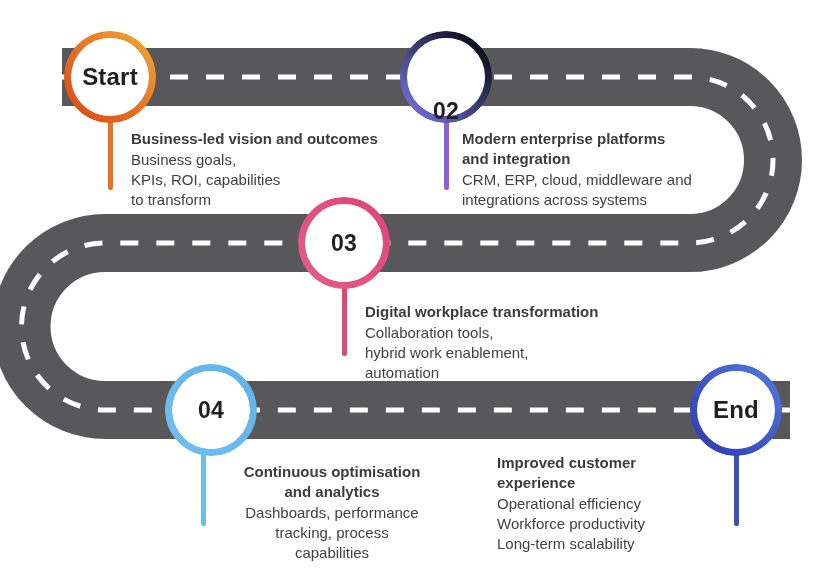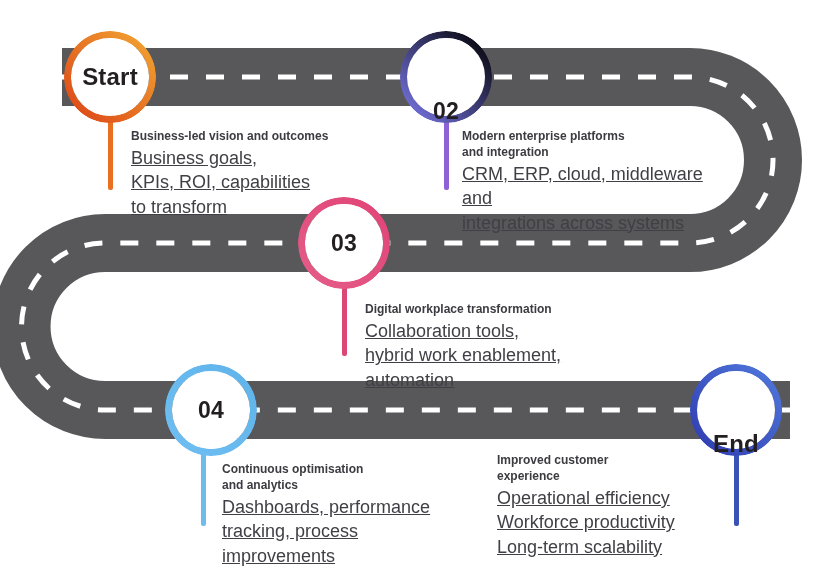--- a/index.html
+++ b/index.html
@@ -57,34 +57,33 @@
     border-radius: 2px;
     z-index: 4;
   }
 
   
   .caption {
     position: absolute;
     z-index: 6;
   }
   .caption .ctitle {
-    font-size: 12px;
+    font-size: 15px;
     font-weight: bold;
     color: #3b3b41;
     line-height: 1.33;
     margin-bottom: 1px;
     white-space: pre-line;
   }
   .caption .cbody {
-    font-size: 18px;
+    font-size: 15px;
     font-weight: normal;
     color: #3f3f45;
     line-height: 1.35;
     white-space: pre-line;
-    text-decoration: underline;
   }
   .caption.align-right { text-align: left; }
 </style>
 </head>
 <body>
 
 <div id="stage">
 
   <svg id="road-svg" viewBox="0 0 840 572">
     <defs>
@@ -157,21 +156,21 @@
   </div>
 
   <div class="marker" style="left:165px; top:364px;">
     <svg class="ring" viewBox="0 0 92 92">
       <circle cx="46" cy="46" r="42.5" fill="none" stroke="url(#g-04)" stroke-width="7"></circle>
     </svg>
     <div class="inner"></div>
     <span class="mlabel">04</span>
   </div>
 
-  <div class="marker big" style="left:690px; top:364px;align-items:flex-end;">
+  <div class="marker big" style="left:690px; top:364px;">
     <svg class="ring" viewBox="0 0 92 92">
       <circle cx="46" cy="46" r="42.5" fill="none" stroke="url(#g-end)" stroke-width="7"></circle>
     </svg>
     <div class="inner"></div>
     <span class="mlabel">End</span>
   </div>
 
   <div class="caption" style="left:131px; top:129px; width:285px;">
     <div class="ctitle">Business-led vision and outcomes</div>
     <div class="cbody">Business goals,
@@ -186,26 +185,26 @@
 automation</div>
   </div>
 
   <div class="caption" style="left:462px; top:129px; width:262px;">
     <div class="ctitle">Modern enterprise platforms
 and integration</div>
     <div class="cbody">CRM, ERP, cloud, middleware and
 integrations across systems</div>
   </div>
 
-  <div class="caption" style="left:222px; top:462px; width:220px;">
+  <div class="caption" style="left:222px; top:462px; width:220px;text-align:center;">
     <div class="ctitle">Continuous optimisation
 and analytics</div>
     <div class="cbody">Dashboards, performance
 tracking, process
-improvements</div>
+capabilities</div>
   </div>
 
   <div class="caption align-right" style="left:497px; top:453px; width:211px;">
     <div class="ctitle">Improved customer
 experience</div>
     <div class="cbody">Operational efficiency
 Workforce productivity
 Long-term scalability</div>
   </div>
 

